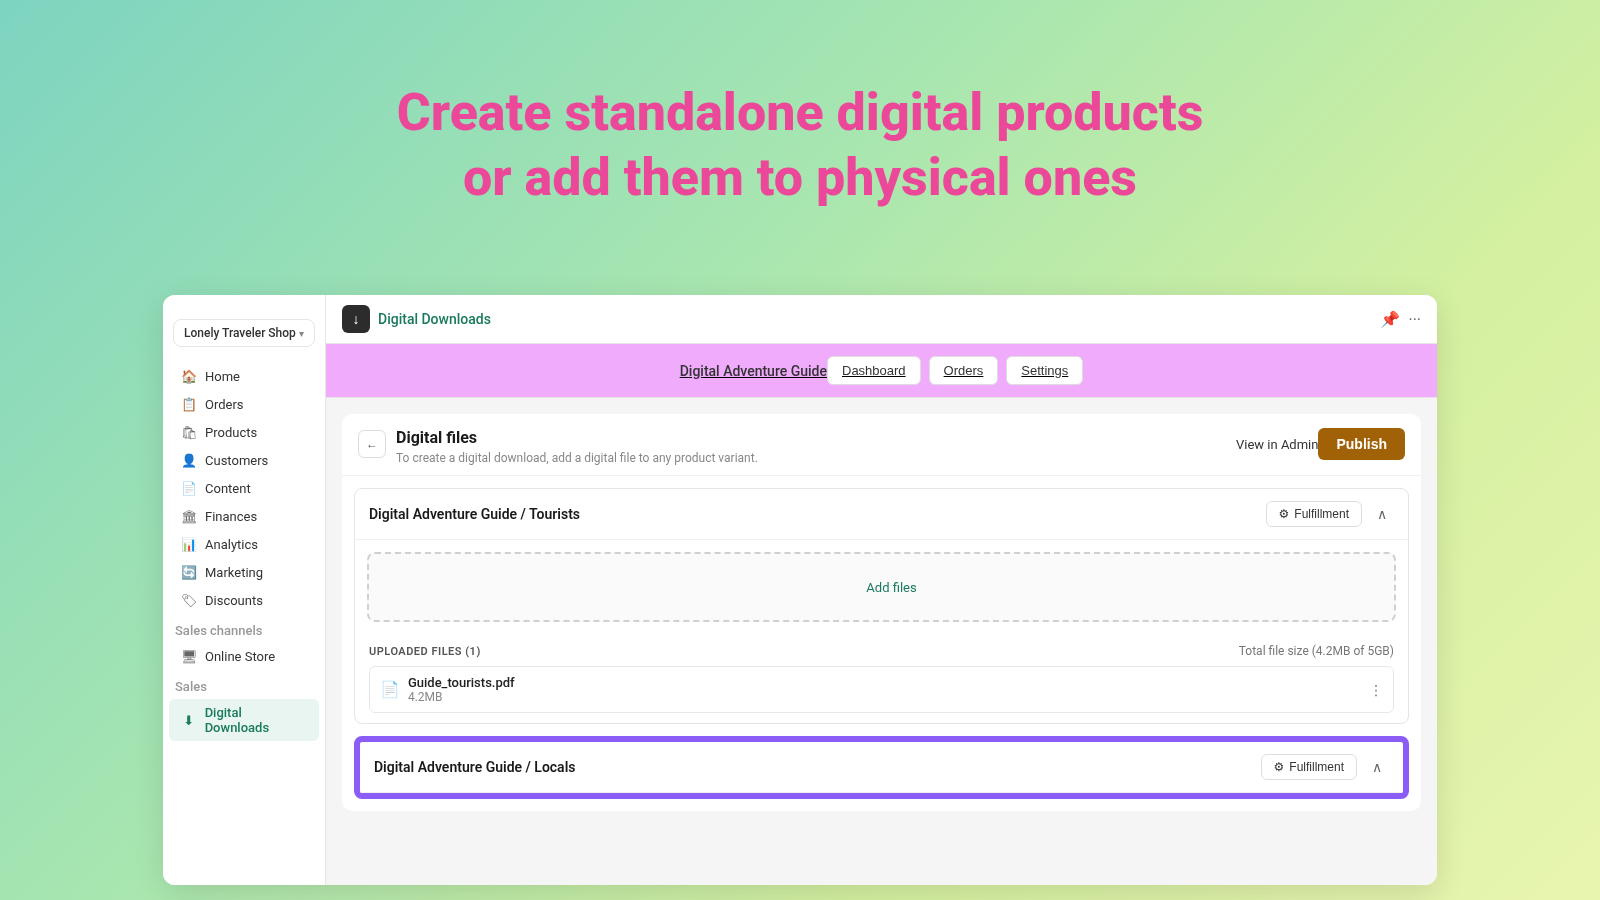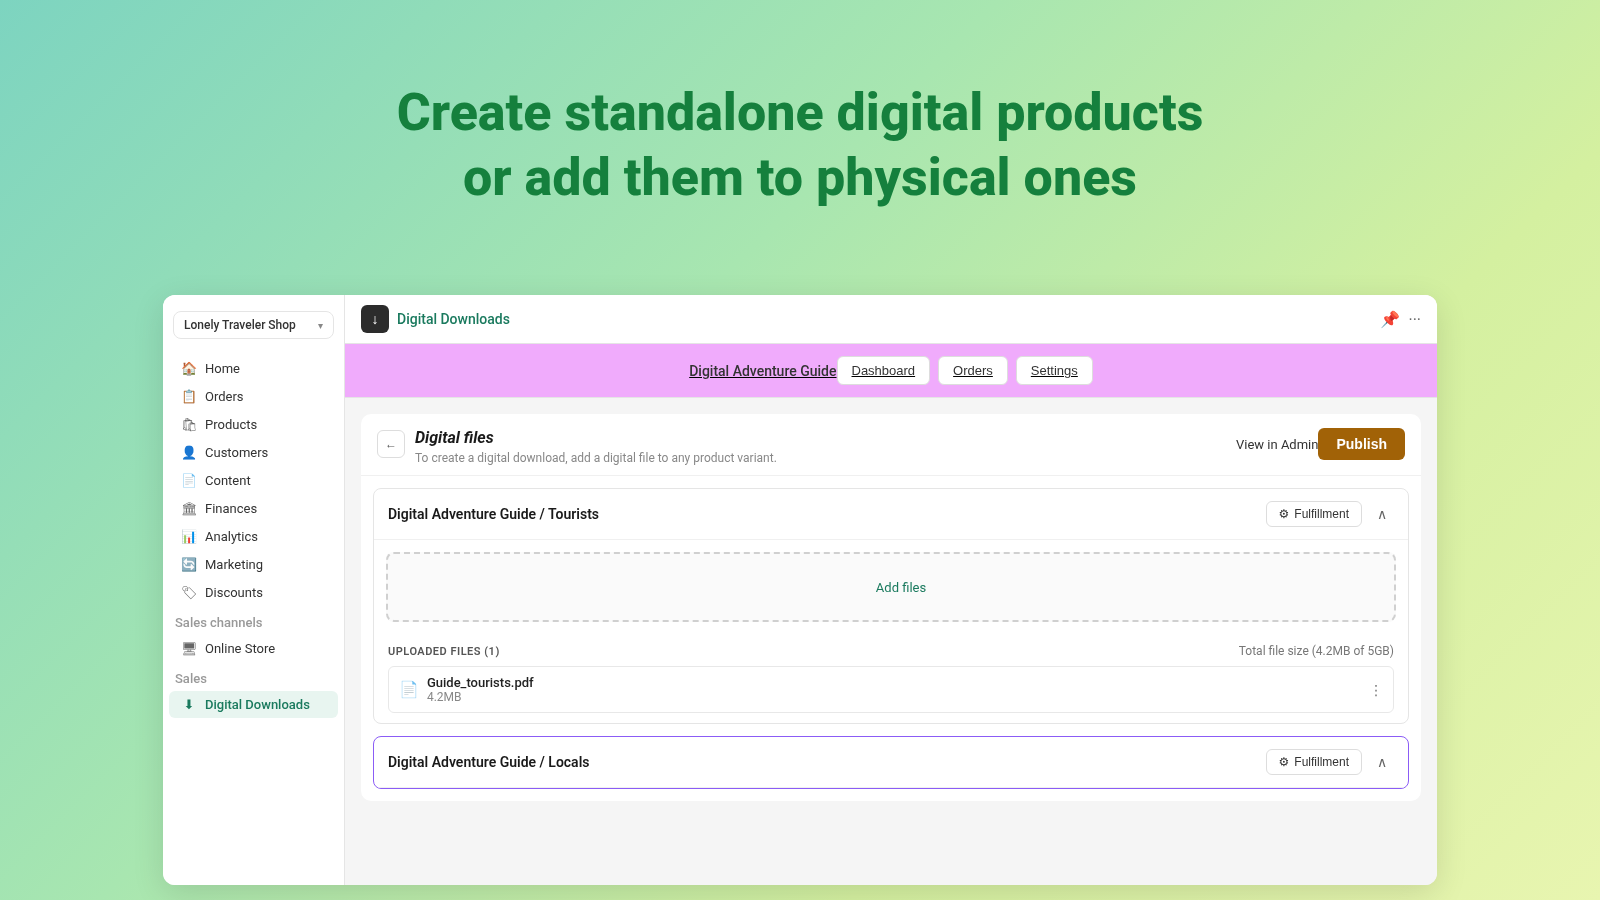--- a/index.html
+++ b/index.html
@@ -14,45 +14,45 @@
 
     
     .hero-text {
       text-align: center;
       padding-top: 80px;
       padding-bottom: 40px;
     }
     .hero-text h1 {
       font-size: 52px;
       font-weight: 800;
-      color: #15803d;
+      color: #ec4899;
       line-height: 1.25;
     }
 
     
     .main-card {
       position: absolute;
       top: 295px;
       left: 163px;
       width: 1274px;
       height: 590px;
       background: #f5f5f5;
       border-radius: 12px;
       overflow: hidden;
       display: flex;
       box-shadow: 0 8px 32px rgba(0,0,0,0.12);
     }
 
     
     .sidebar {
-      width: 182px;
+      width: 163px;
       background: #fff;
       border-right: 1px solid #e5e5e5;
       flex-shrink: 0;
-      padding: 8px 0;
+      padding: 16px 0;
       overflow-y: auto;
     }
 
     .shop-selector {
       display: flex;
       align-items: center;
       justify-content: space-between;
       margin: 8px 10px 16px;
       padding: 6px 10px;
       border: 1px solid #e5e5e5;
@@ -234,21 +234,20 @@
       font-size: 12px;
       flex-shrink: 0;
       margin-top: 2px;
     }
 
     .digital-files-title-block h2 {
       font-size: 16px;
       font-weight: 700;
       color: #1a1a1a;
       margin-bottom: 4px;
-      font-style: italic;
     }
 
     .digital-files-subtitle {
       font-size: 12px;
       color: #888;
     }
 
     .digital-files-header-right {
       display: flex;
       align-items: center;
@@ -406,21 +405,21 @@
 
     .file-more-btn {
       color: #777;
       cursor: pointer;
       font-size: 14px;
     }
 
     
     .product-section-2 {
       margin: 12px;
-      border: 1px solid #8b5cf6;
+      border: 6px solid #8b5cf6;
       border-radius: 8px;
       overflow: hidden;
       background: #fff;
     }
   </style>
 </head>
 <body>
 
 <div class="hero-text">
   <h1>

